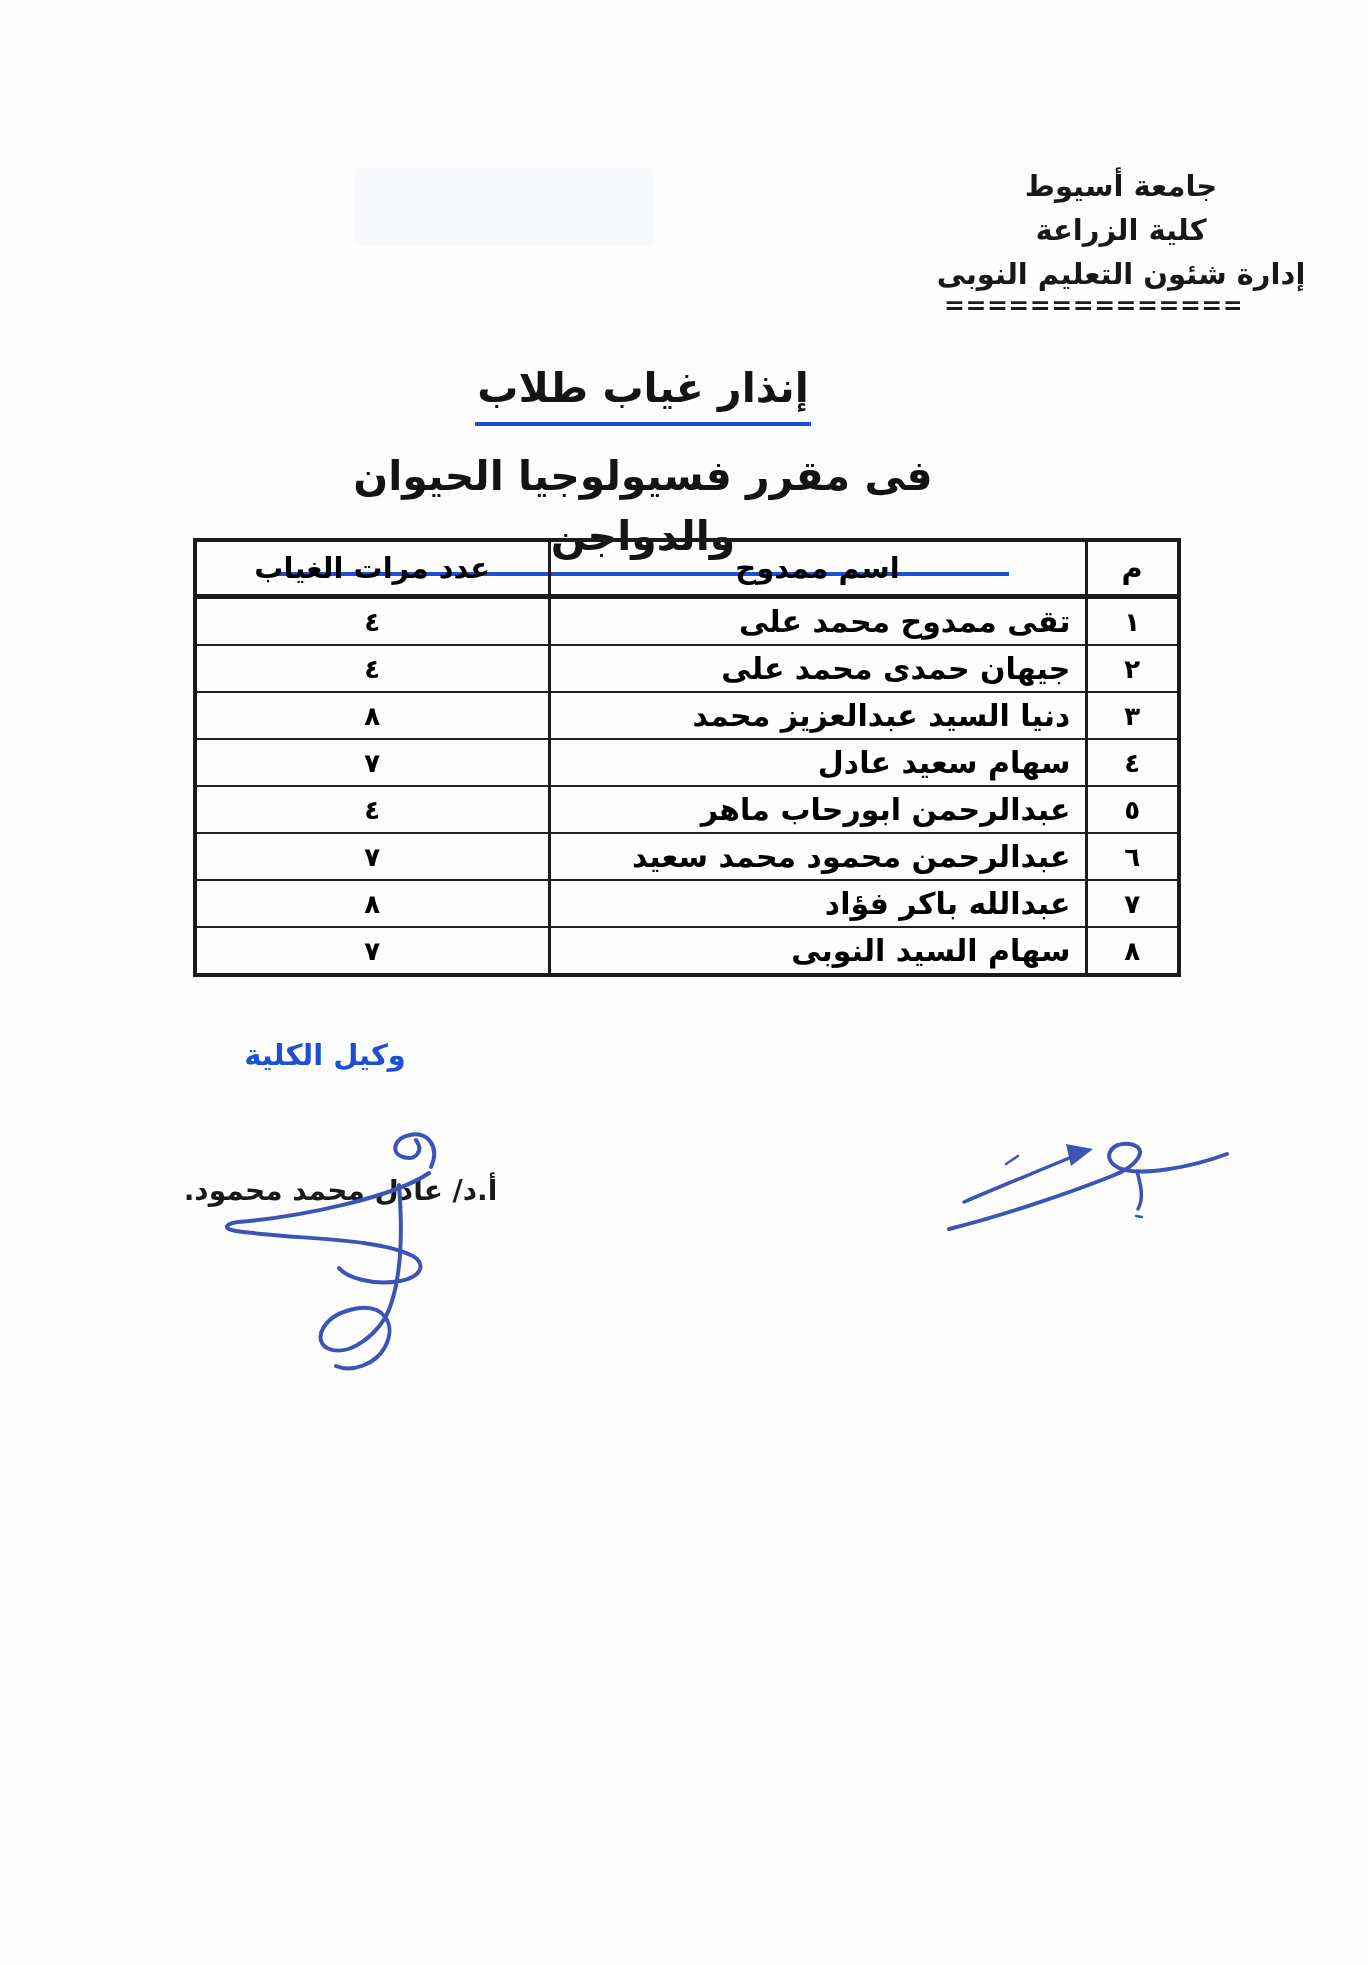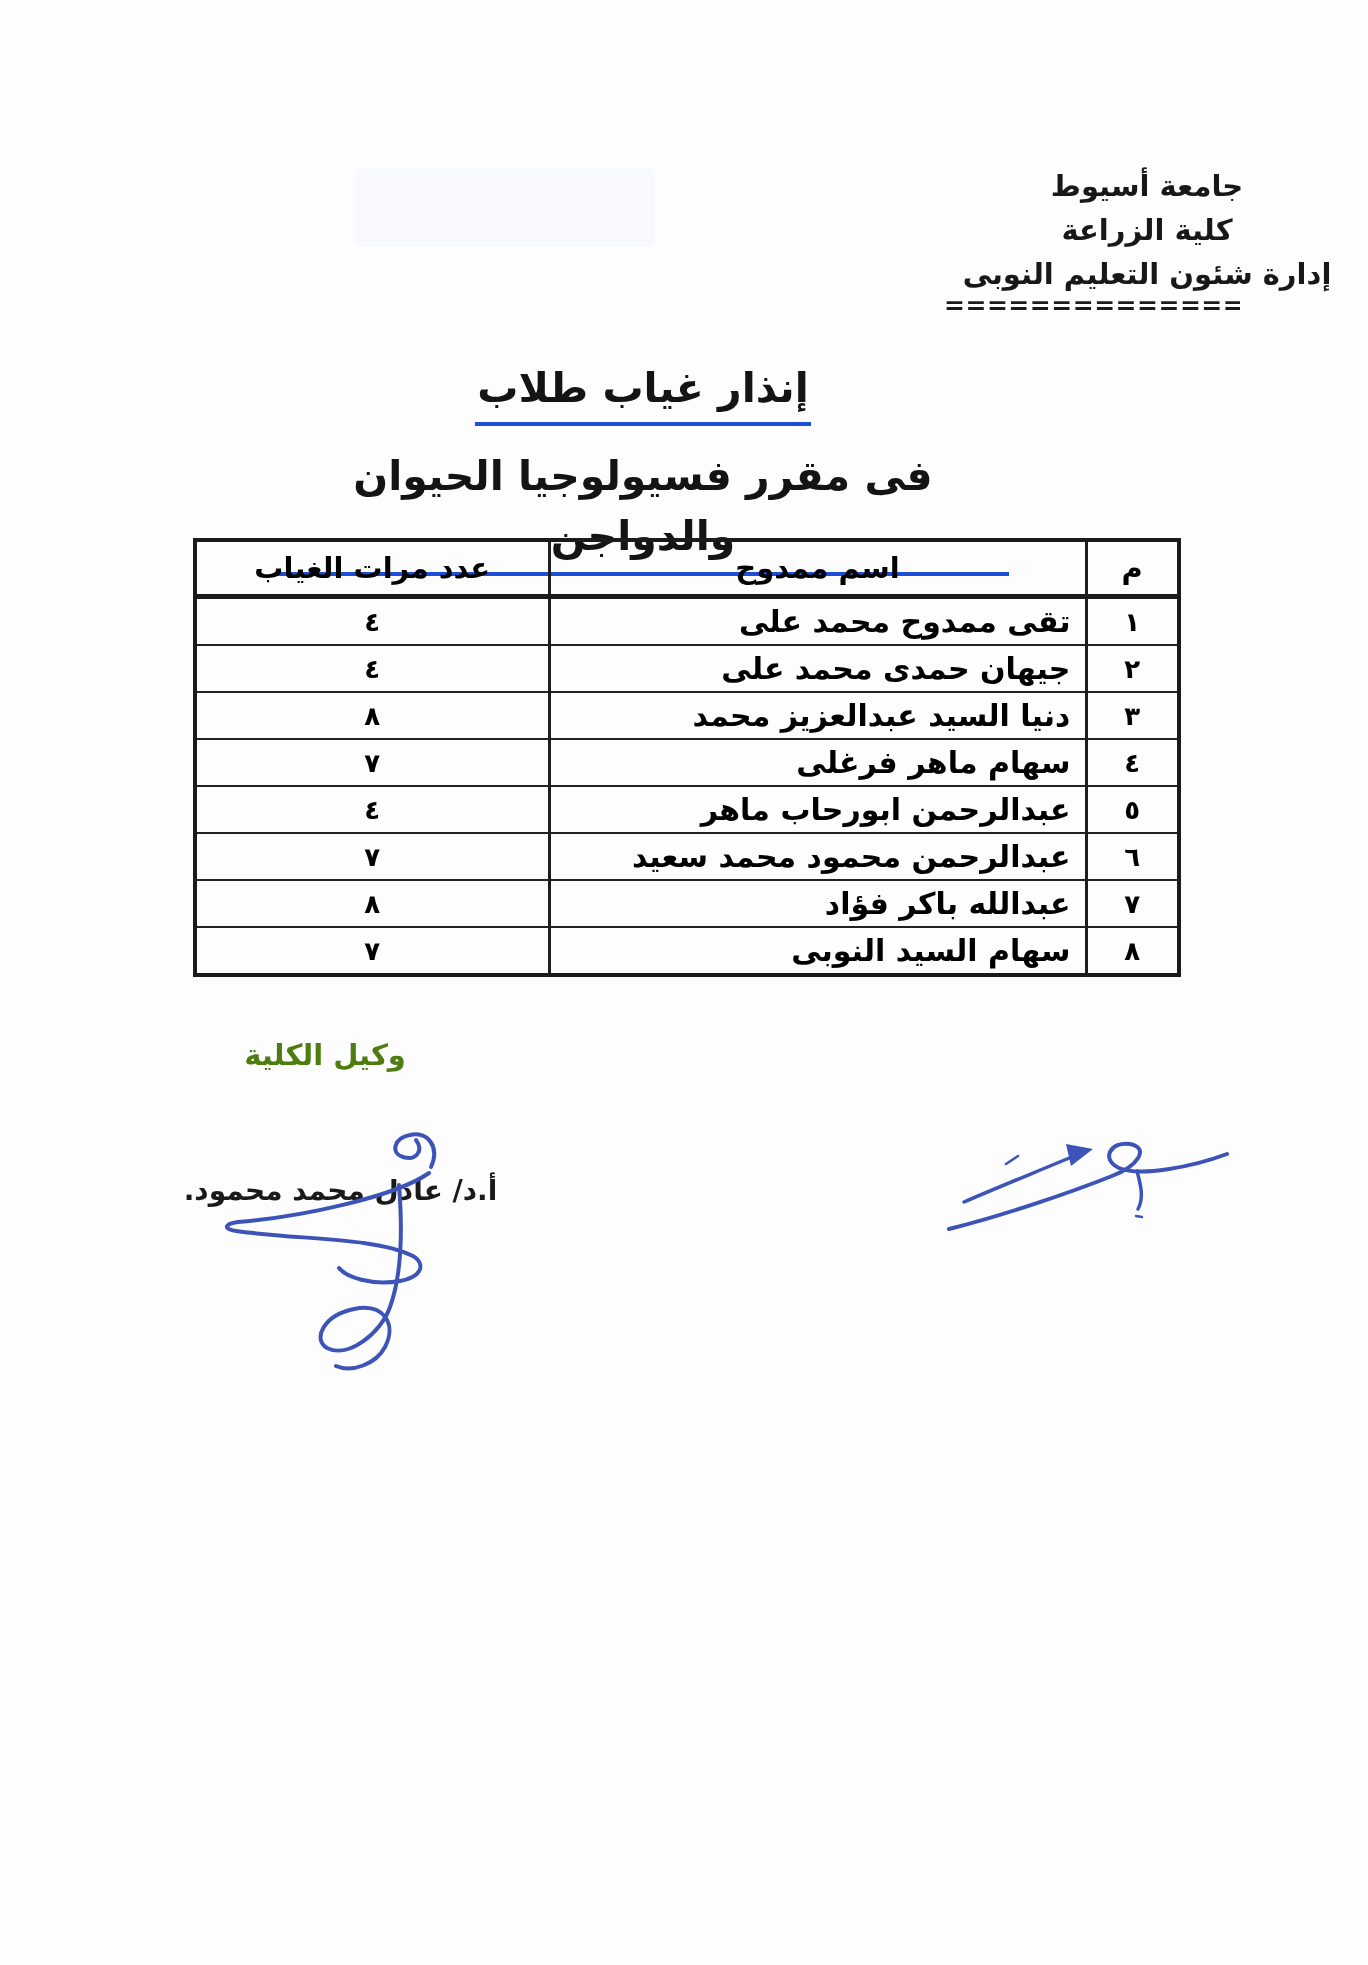--- a/index.html
+++ b/index.html
@@ -12,21 +12,21 @@
     color:#161616;
     direction:rtl;
   }
   
   .scan-artifact{
     position:absolute;left:355px;top:168px;width:300px;height:78px;
     background:#f2f6fa;opacity:.55;border-radius:6px;
   }
   
   .letterhead{
-    position:absolute;left:956px;top:164px;width:382px;
+    position:absolute;left:930px;top:164px;width:382px;
     text-align:center;font-weight:bold;font-size:29px;line-height:44px;
     color:#181818;
   }
   .letterhead div{white-space:nowrap;}
   .letterhead-sep{
     position:absolute;left:944px;top:293px;width:296px;height:26px;
     overflow:hidden;text-align:center;
     font-weight:bold;font-size:25px;letter-spacing:.5px;line-height:26px;
     color:#1c1c1c;direction:ltr;white-space:nowrap;
   }
@@ -60,21 +60,21 @@
   .abs-table .col-name{width:537px;}
   .abs-table .col-count{width:354px;}
   td.cell-serial{text-align:center;font-size:26px;}
   td.cell-name{text-align:right;font-size:30px;padding-right:14px;}
   td.cell-count{text-align:center;font-size:26px;}
   .abs-table{border:4px solid #1b1b1b;}
   
   .sig-title{
     position:absolute;left:150px;top:1032px;width:350px;
     text-align:center;font-weight:bold;font-size:29px;line-height:47px;
-    color:#4d7c0f;
+    color:#1d4ed8;
   }
   .sig-name{
     position:absolute;left:168px;top:1174px;width:345px;
     text-align:center;font-weight:bold;font-size:28px;
     color:#1a1a1a;white-space:nowrap;
   }
   .sig-svg{position:absolute;}
   .sig-left{left:200px;top:1125px;}
   .sig-right{left:940px;top:1128px;}
   .sig-svg path{fill:none;stroke-linecap:round;stroke-linejoin:round;}
@@ -122,21 +122,21 @@
         <td class="cell-name">جيهان حمدى محمد على</td>
         <td class="cell-count">٤</td>
       </tr>
       <tr>
         <td class="cell-serial">٣</td>
         <td class="cell-name">دنيا السيد عبدالعزيز محمد</td>
         <td class="cell-count">٨</td>
       </tr>
       <tr>
         <td class="cell-serial">٤</td>
-        <td class="cell-name">سهام ماهر فرغلى</td>
+        <td class="cell-name">سهام سعيد عادل</td>
         <td class="cell-count">٧</td>
       </tr>
       <tr>
         <td class="cell-serial">٥</td>
         <td class="cell-name">عبدالرحمن ابورحاب ماهر</td>
         <td class="cell-count">٤</td>
       </tr>
       <tr>
         <td class="cell-serial">٦</td>
         <td class="cell-name">عبدالرحمن محمود محمد سعيد</td>

